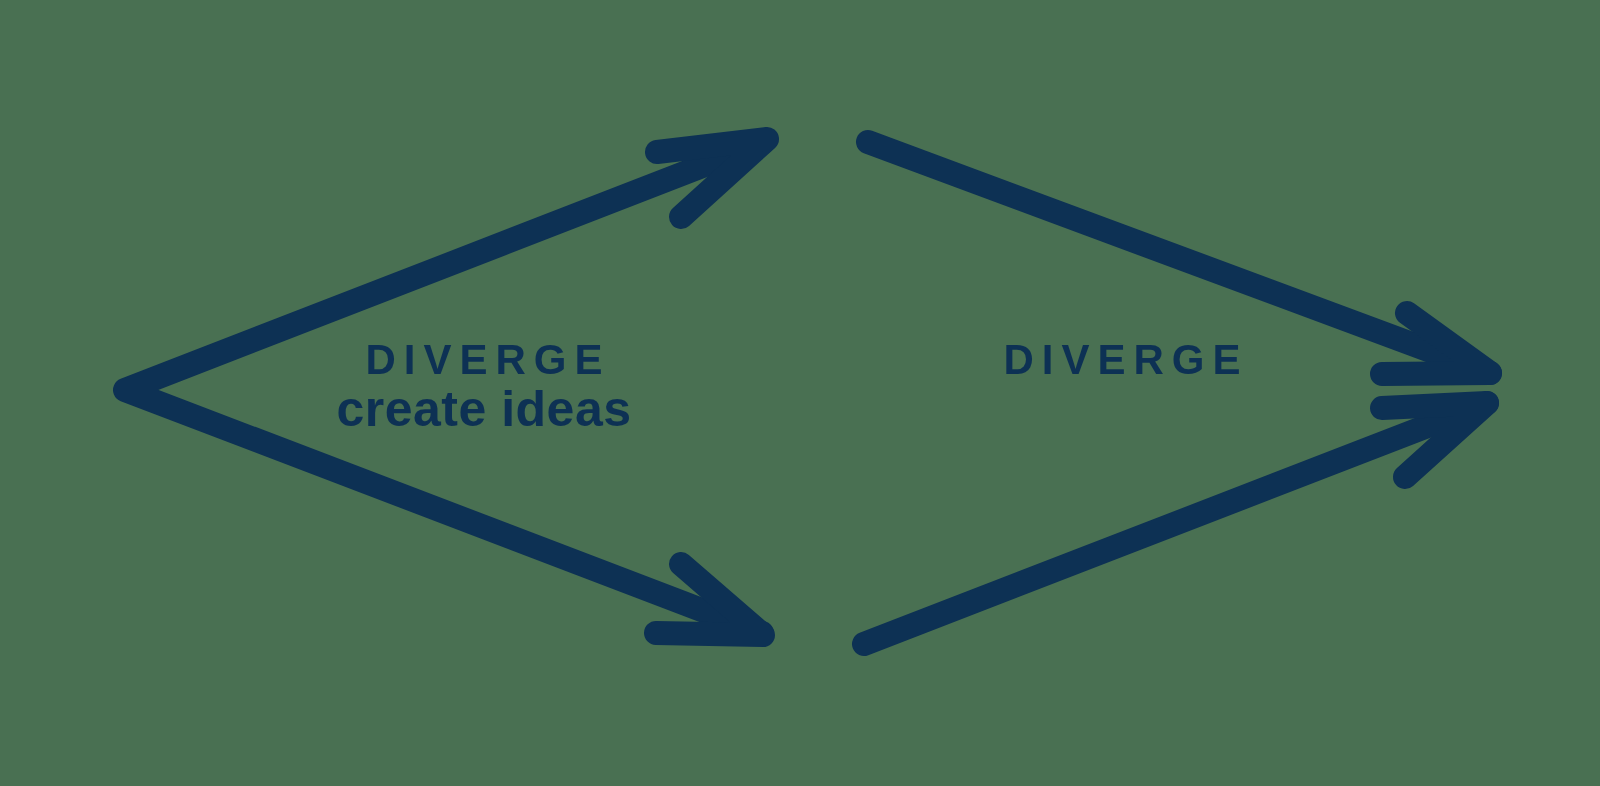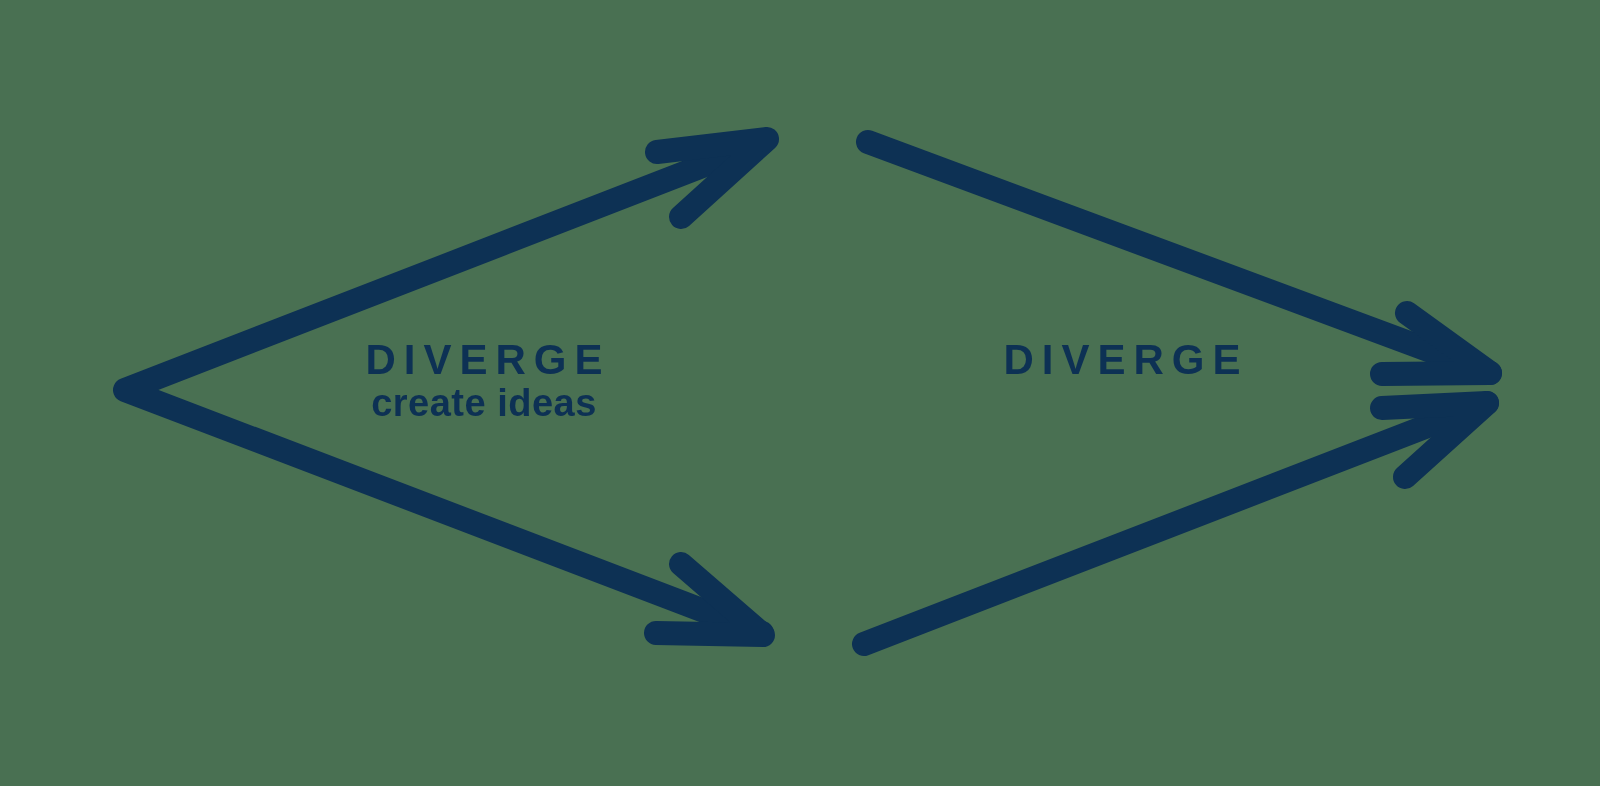--- a/index.html
+++ b/index.html
@@ -38,24 +38,25 @@
   .label-block.right { left: 1122px; }
   .phase-title {
     font-size: 42px;
     font-weight: 700;
     line-height: 1;
     letter-spacing: 8px;
     margin-right: -8px; 
   }
   .phase-subtitle {
     margin-top: 3px;
-    font-size: 38px;
+    font-size: 50px;
     font-weight: 700;
     line-height: 1;
     letter-spacing: 0.5px;
+    text-align: right;
   }
 </style>
 </head>
 <body>
 
 <div class="stage">
 
   <svg class="arrows-svg" viewBox="0 0 1600 786" xmlns="http://www.w3.org/2000/svg" aria-hidden="true">
     <g fill="none" stroke="currentColor" stroke-width="24" stroke-linecap="round" stroke-linejoin="round">
 

